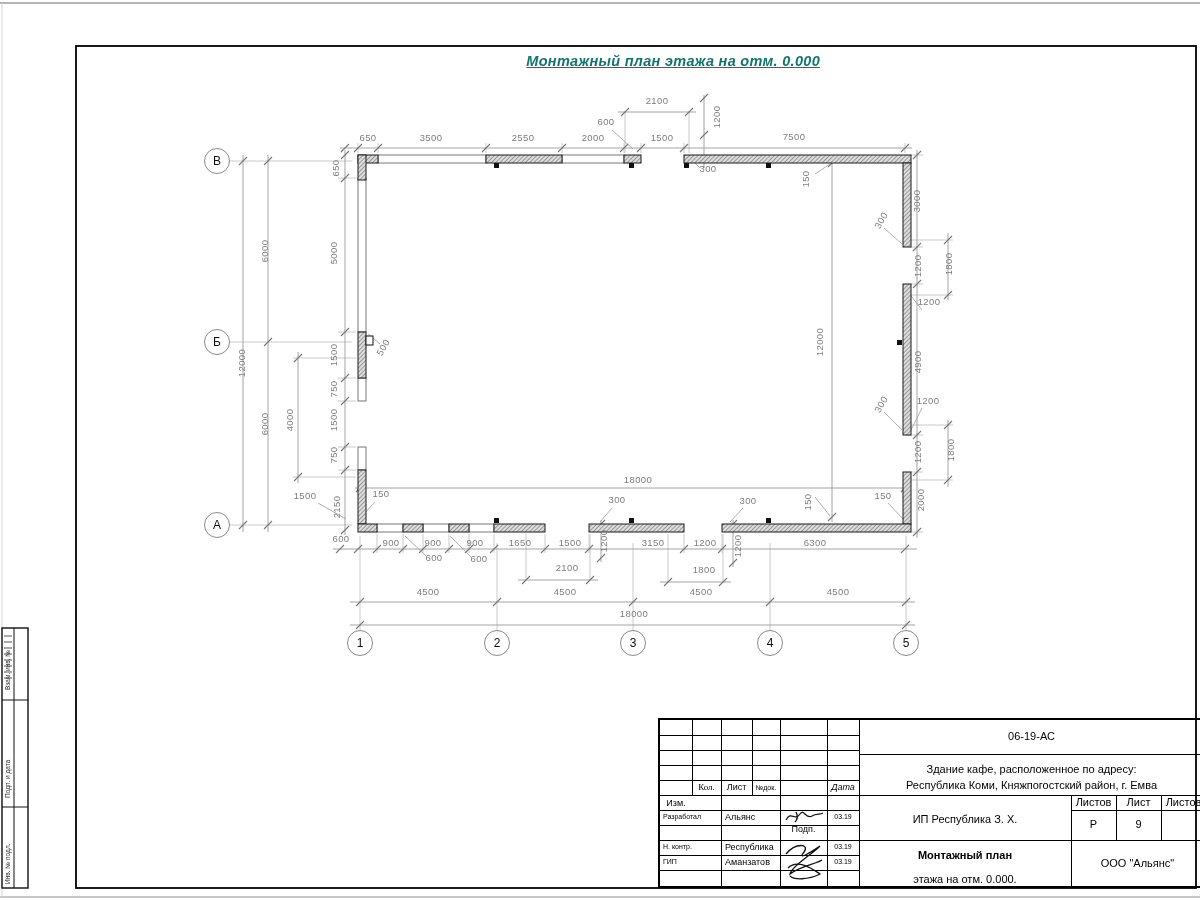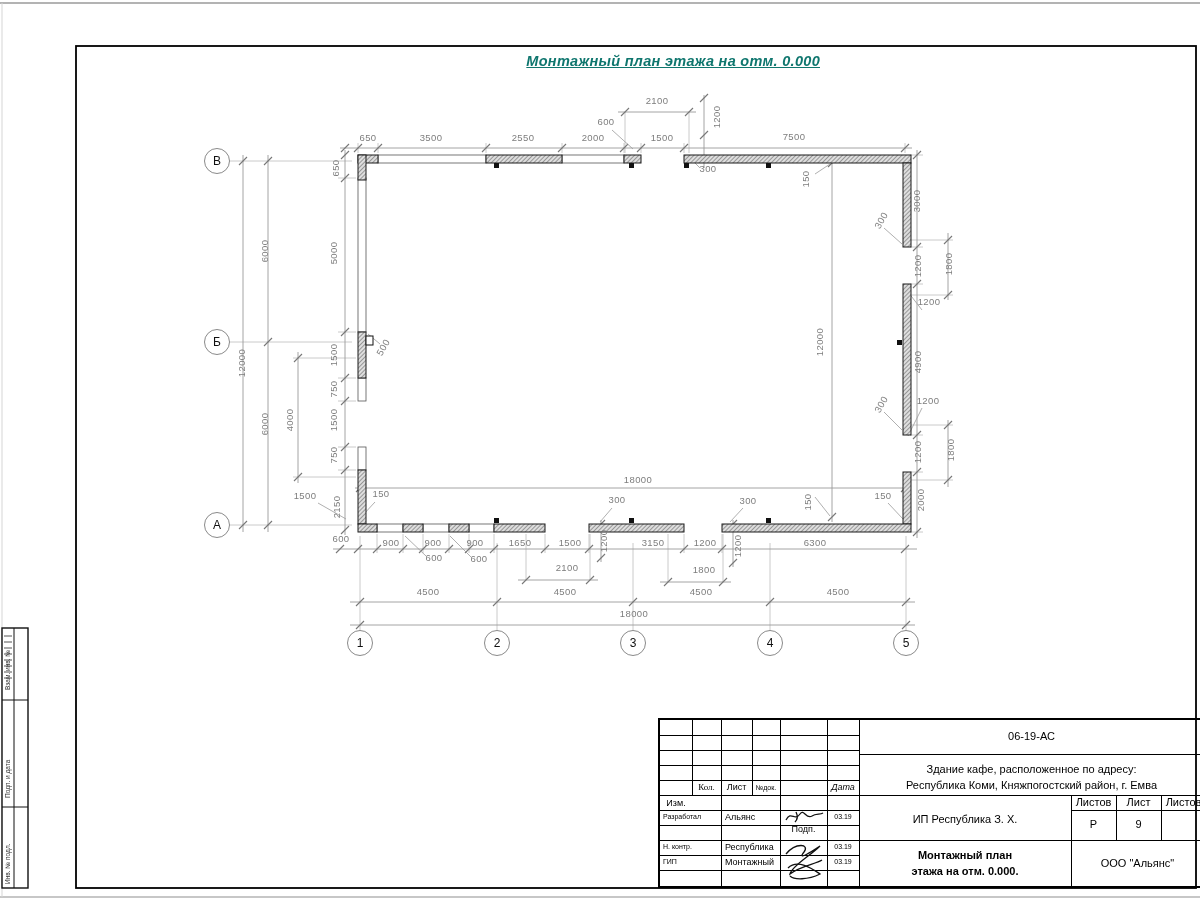--- a/index.html
+++ b/index.html
@@ -374,38 +374,38 @@
     <div class="cell small" style="left:120px;top:62px;width:47px;margin-top:42px;">Подп.</div>
     <div class="cell small" style="left:167px;top:62px;width:32px;font-style:italic;">Дата</div>
 
     <div class="cell tiny left" style="left:3px;top:93px;width:57px;">Разработал</div>
     <div class="cell small left" style="left:65px;top:92px;width:54px;">Альянс</div>
     <div class="cell tiny" style="left:167px;top:93px;width:32px;">03.19</div>
     <div class="cell tiny left" style="left:3px;top:123px;width:57px;">Н. контр.</div>
     <div class="cell small left" style="left:65px;top:122px;width:54px;">Республика</div>
     <div class="cell tiny" style="left:167px;top:123px;width:32px;">03.19</div>
     <div class="cell tiny left" style="left:3px;top:138px;width:57px;">ГИП</div>
-    <div class="cell small left" style="left:65px;top:137px;width:54px;">Монтажный</div>
+    <div class="cell small left" style="left:65px;top:137px;width:54px;">Аманзатов</div>
     <div class="cell tiny" style="left:167px;top:138px;width:32px;">03.19</div>
 
     <svg style="position:absolute;left:122px;top:88px;" width="44" height="17">
       <path d="M4,12 C9,2 13,14 18,6 C22,0 24,12 30,8 C34,5 38,7 41,5" fill="none" stroke="#111" stroke-width="1.3"></path>
       <path d="M14,4 C16,8 15,12 13,14" fill="none" stroke="#111" stroke-width="1.3"></path>
     </svg>
     <svg style="position:absolute;left:120px;top:120px;" width="47" height="44">
       <path d="M6,14 C16,2 30,4 24,12 C16,22 34,10 40,6 C30,16 12,26 10,34 C20,26 36,24 42,20" fill="none" stroke="#111" stroke-width="1.3"></path>
       <path d="M8,28 C18,18 34,30 40,34 C28,40 14,40 10,36" fill="none" stroke="#111" stroke-width="1.3"></path>
     </svg>
 
     <div class="cell" style="left:199px;top:10px;width:345px;">06-19-АС</div>
     <div class="cell" style="left:199px;top:43px;width:345px;">Здание кафе, расположенное по адресу:</div>
     <div class="cell" style="left:199px;top:59px;width:345px;">Республика Коми, Княжпогостский район, г. Емва</div>
     <div class="cell" style="left:199px;top:93px;width:212px;">ИП Республика З. Х.</div>
     <div class="cell" style="left:199px;top:129px;width:212px;font-weight:bold;">Монтажный план</div>
-    <div class="cell" style="left:199px;top:145px;width:212px;font-weight:bold;">этажа на отм. 0.000.</div>
+    <div class="cell" style="left:199px;top:153px;width:212px;">этажа на отм. 0.000.</div>
     <div class="cell" style="left:411px;top:137px;width:133px;">ООО "Альянс"</div>
     <div class="cell" style="left:411px;top:76px;width:45px;">Листов</div>
     <div class="cell" style="left:456px;top:76px;width:45px;">Лист</div>
     <div class="cell" style="left:501px;top:76px;width:45px;">Листов</div>
     <div class="cell" style="left:411px;top:98px;width:45px;">Р</div>
     <div class="cell" style="left:456px;top:98px;width:45px;">9</div>
   </div>
 </div>
 
 </body></html>

